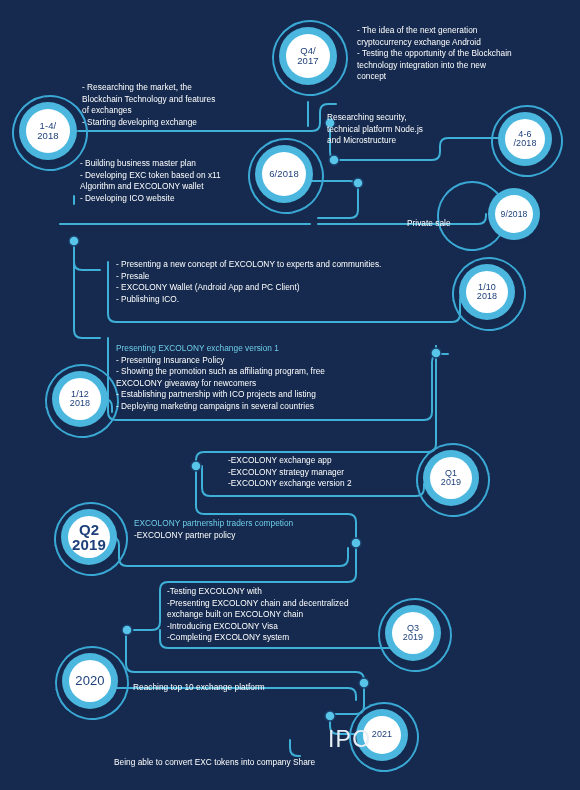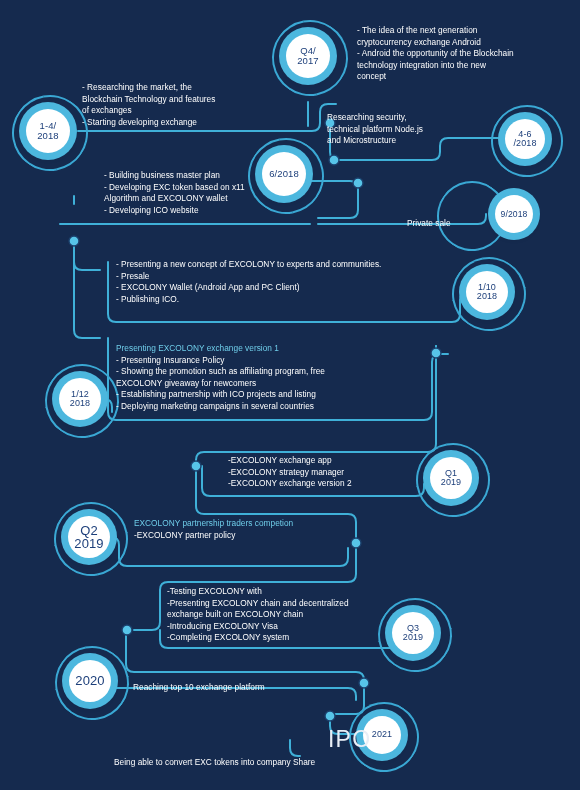--- a/index.html
+++ b/index.html
@@ -185,45 +185,45 @@
       </div>
       <div class="node" style="left: 451px; top: 478px;">
         <div class="arc" style="width: 70px; height: 70px; left: -35px; top: -35px;"></div>
         <div class="arc2" style="width: 70px; height: 70px; left: -35px; top: -35px;"></div>
         <div class="disc" style="width: 42px; height: 42px; left: -21px; top: -21px; font-size: 9px;">Q1
 2019</div>
       </div>
       <div class="node" style="left: 89px; top: 537px;">
         <div class="arc" style="width: 70px; height: 70px; left: -35px; top: -35px;"></div>
         <div class="arc2" style="width: 70px; height: 70px; left: -35px; top: -35px;"></div>
-        <div class="disc" style="width: 42px; height: 42px; left: -21px; top: -21px; font-size: 13px;">Q2
+        <div class="disc" style="width: 42px; height: 42px; left: -21px; top: -21px; font-size: 15px; font-weight: bold;">Q2
 2019</div>
       </div>
       <div class="node" style="left: 413px; top: 633px;">
         <div class="arc" style="width: 70px; height: 70px; left: -35px; top: -35px;"></div>
         <div class="arc2" style="width: 70px; height: 70px; left: -35px; top: -35px;"></div>
         <div class="disc" style="width: 42px; height: 42px; left: -21px; top: -21px; font-size: 9px;">Q3
 2019</div>
       </div>
       <div class="node" style="left: 90px; top: 681px;">
         <div class="arc" style="width: 70px; height: 70px; left: -35px; top: -35px;"></div>
         <div class="arc2" style="width: 70px; height: 70px; left: -35px; top: -35px;"></div>
         <div class="disc" style="width: 42px; height: 42px; left: -21px; top: -21px; font-size: 13px;">2020</div>
       </div>
       <div class="node" style="left: 382px; top: 735px;">
         <div class="arc" style="width: 66px; height: 66px; left: -33px; top: -33px;"></div>
         <div class="arc2" style="width: 66px; height: 66px; left: -33px; top: -33px;"></div>
         <div class="disc" style="width: 38px; height: 38px; left: -19px; top: -19px; font-size: 9px;">2021</div>
       </div>
     </div>
   <div id="blocks">
-      <div class="txt" style="left: 357px; top: 25px;"><span class="ln">- The idea of the next generation</span><span class="ln">cryptocurrency exchange Android</span><span class="ln">- Android the opportunity of the Blockchain</span><span class="ln">technology integration into the new</span><span class="ln">concept</span></div>
+      <div class="txt" style="left: 357px; top: 25px;"><span class="ln">- The idea of the next generation</span><span class="ln">cryptocurrency exchange Android</span><span class="ln">- Testing the opportunity of the Blockchain</span><span class="ln">technology integration into the new</span><span class="ln">concept</span></div>
       <div class="txt" style="left: 82px; top: 82px;"><span class="ln">- Researching the market, the</span><span class="ln">Blockchain Technology and features</span><span class="ln">of exchanges</span><span class="ln">- Starting developing exchange</span></div>
       <div class="txt" style="left: 327px; top: 112px;"><span class="ln">Researching security,</span><span class="ln">technical platform Node.js</span><span class="ln">and Microstructure</span></div>
-      <div class="txt" style="left: 80px; top: 170px; margin-left: 24px;"><span class="ln">- Building business master plan</span><span class="ln">- Developing EXC token based on x11</span><span class="ln">Algorithm and EXCOLONY wallet</span><span class="ln">- Developing ICO website</span></div>
+      <div class="txt" style="left: 80px; top: 158px;"><span class="ln">- Building business master plan</span><span class="ln">- Developing EXC token based on x11</span><span class="ln">Algorithm and EXCOLONY wallet</span><span class="ln">- Developing ICO website</span></div>
       <div class="txt" style="left: 407px; top: 218px;"><span class="ln">Private sale</span></div>
       <div class="txt" style="left: 116px; top: 259px;"><span class="ln">- Presenting a new concept of EXCOLONY to experts and communities.</span><span class="ln">- Presale</span><span class="ln">- EXCOLONY Wallet (Android App and PC Client)</span><span class="ln">- Publishing ICO.</span></div>
       <div class="txt" style="left: 116px; top: 343px;"><span class="hd">Presenting EXCOLONY exchange version 1</span><span class="ln">- Presenting Insurance Policy</span><span class="ln">- Showing the promotion such as affiliating program, free</span><span class="ln">EXCOLONY giveaway for newcomers</span><span class="ln">- Establishing partnership with ICO projects and listing</span><span class="ln">- Deploying marketing campaigns in several countries</span></div>
       <div class="txt" style="left: 228px; top: 455px;"><span class="ln">-EXCOLONY exchange app</span><span class="ln">-EXCOLONY strategy manager</span><span class="ln">-EXCOLONY exchange version 2</span></div>
       <div class="txt" style="left: 134px; top: 518px;"><span class="hd">EXCOLONY partnership traders competion</span><span class="ln">-EXCOLONY partner policy</span></div>
       <div class="txt" style="left: 167px; top: 586px;"><span class="ln">-Testing EXCOLONY with</span><span class="ln">-Presenting EXCOLONY chain and decentralized</span><span class="ln">exchange built on EXCOLONY chain</span><span class="ln">-Introducing EXCOLONY Visa</span><span class="ln">-Completing EXCOLONY system</span></div>
       <div class="txt" style="left: 133px; top: 682px;"><span class="ln">Reaching top 10 exchange platform</span></div>
       <div class="txt" style="left: 114px; top: 757px;"><span class="ln">Being able to convert EXC tokens into company Share</span></div>
     </div>
 

